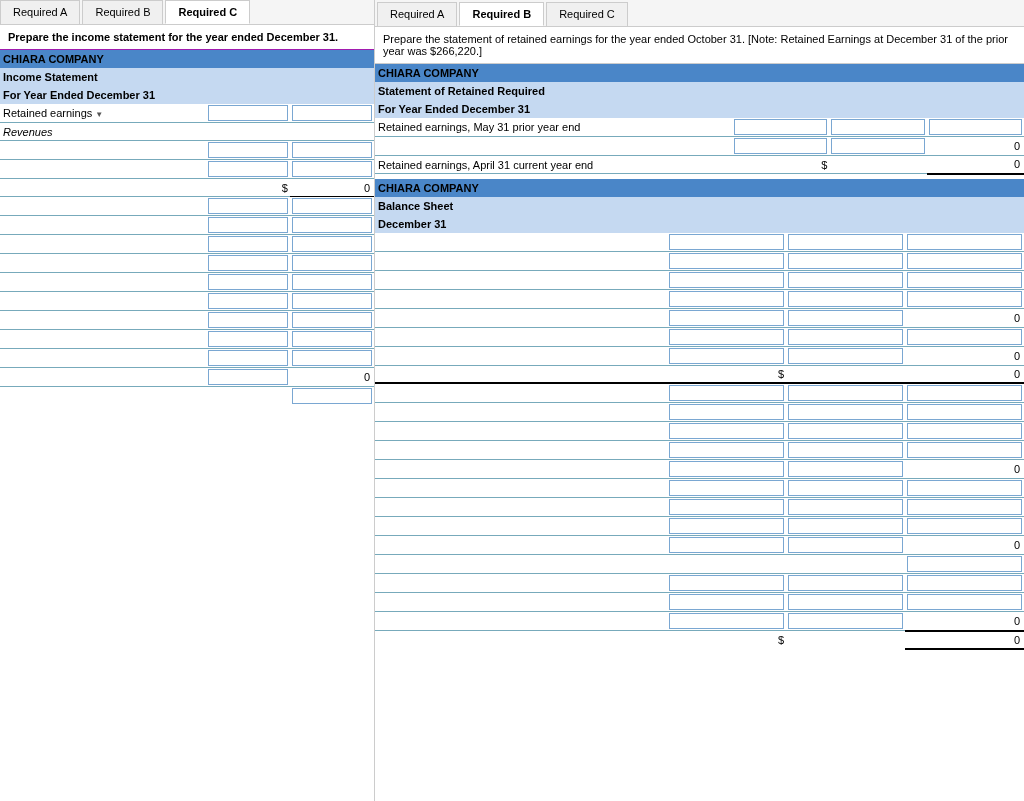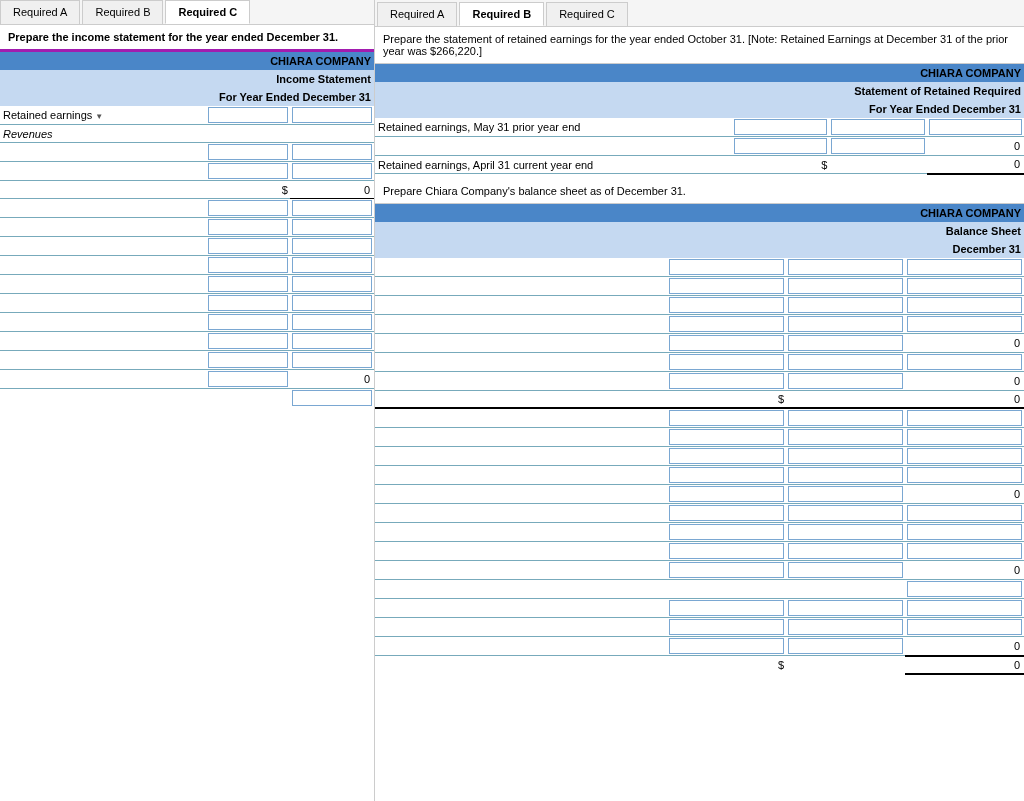--- a/index.html
+++ b/index.html
@@ -21,39 +21,39 @@
       background: #f0f0f0;
       font-size: 11px;
       margin-right: 2px;
     }
     .tab.active {
       background: #fff;
       border-bottom: 1px solid #fff;
       font-weight: bold;
     }
 
-    .instruction-text { padding: 6px 8px; font-size: 11px; font-weight: bold; border-bottom: 3px solid #a21caf; }
+    .instruction-text { padding: 6px 8px; font-size: 11px; font-weight: bold; border-bottom: 1px solid #a21caf; }
     .instruction-text-normal { padding: 6px 8px; font-size: 11px; border-bottom: 1px solid #ccc; }
 
     
     input[type="text"] {
       border: 1px solid #7aa7d2;
       font-size: 11px;
       padding: 0 2px;
       height: 16px;
       width: 100%;
       outline: none;
     }
 
     
     .fin-table { width: 100%; border-collapse: collapse; }
     .fin-table td { padding: 1px 3px; height: 18px; font-size: 11px; }
     .fin-table .border-row td { border-bottom: 1px solid #7ab; }
-    .fin-table .blue-bg { background: #4a86c8; font-weight: bold; text-align: right; }
-    .fin-table .lblue-bg { background: #c5d9f1; font-weight: bold; text-align: right; }
+    .fin-table .blue-bg { background: #4a86c8; font-weight: bold; text-align: left; }
+    .fin-table .lblue-bg { background: #c5d9f1; font-weight: bold; text-align: left; }
 
     
     .dropdown-arrow { font-size: 8px; color: #555; }
 
     
     .note-text { font-size: 11px; padding: 6px 8px; border-bottom: 1px solid #ccc; }
 
     .right-tabs { display: flex; border-bottom: 1px solid #ccc; background: #f5f5f5; padding: 2px 2px 0 2px; }
 
     td.input-td { padding: 1px 2px; }
@@ -220,21 +220,20 @@
 
       <tr class="border-row">
         <td>Retained earnings, April 31 current year end</td>
         <td style="text-align:right; padding-right:2px;">$</td>
         <td></td>
         <td style="text-align:right; padding-right:4px; border-bottom:2px solid #000;">0</td>
       </tr>
     </tbody>
       </table>
 
-    <div class="instruction-text-normal">Prepare Chiara Company's balance sheet as of December 31.</div>
 
     <table class="fin-table">
       <tbody>
           <tr>
         <td colspan="4" class="blue-bg">CHIARA COMPANY</td>
       </tr>
       <tr>
         <td colspan="4" class="lblue-bg">Balance Sheet</td>
       </tr>
       <tr>

